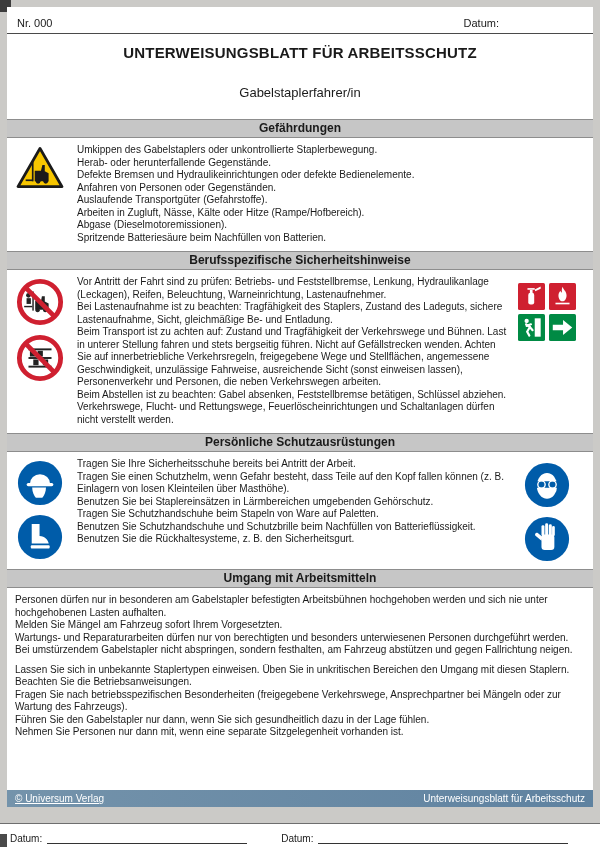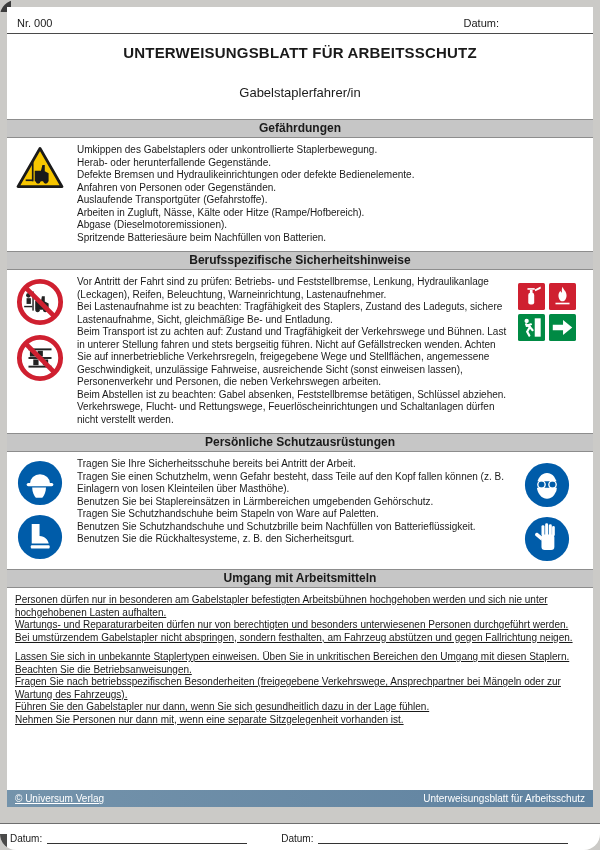--- a/index.html
+++ b/index.html
@@ -1,18 +1,18 @@
 <!DOCTYPE html>
 <html lang="de"><head>
 <meta charset="utf-8">
 <style>
   * { margin:0; padding:0; box-sizing:border-box; }
   html,body { width:600px; height:850px; overflow:hidden; }
   body { font-family:"Liberation Sans", sans-serif; background:#cbcac7; color:#1a1a1a; }
-  .canvas { position:relative; width:600px; height:850px; background:#cbcac7; overflow:hidden;border-radius:16px; }
+  .canvas { position:relative; width:600px; height:850px; background:#cbcac7; overflow:hidden; }
 
   .page { position:absolute; left:7px; top:7px; width:586px; height:800px; background:#ffffff;
           display:flex; flex-direction:column; }
 
   .top-row { display:flex; justify-content:space-between; align-items:flex-end;
              padding:10px 8px 4px 10px; font-size:11px; border-bottom:1px solid #4a4a4a; }
   .top-row .date { margin-right:86px; }
 
   .title { text-align:center; font-weight:bold; font-size:15px; margin-top:10px; letter-spacing:.2px; }
   .subtitle { text-align:center; font-weight:normal; font-size:13px; margin-top:24px; margin-bottom:16px; }
@@ -20,21 +20,21 @@
   .bar { background:#c6c6c6; border-top:1px solid #8d8d8d; border-bottom:1px solid #8d8d8d;
          text-align:center; font-weight:bold; font-size:12px; padding:1px 0 2px 0; margin:3px 0; }
 
   .section { display:flex; padding:2px 14px 4px 4px; }
   .icon-col { width:58px; flex:0 0 58px; display:flex; flex-direction:column; align-items:center;
               gap:8px; padding-top:3px; }
   .icon-col-right { width:64px; flex:0 0 64px; display:flex; flex-direction:column; align-items:center;
               gap:8px; padding-top:5px; }
   .icon-grid { display:grid; grid-template-columns:27px 27px; gap:4px; padding-top:3px; }
   .text-col { flex:1 1 auto; font-size:10px; line-height:12.5px; padding:1px 6px 0 8px; }
-  .full-text { font-size:10px; line-height:12.5px; padding:3px 10px 4px 8px;text-decoration:underline; }
+  .full-text { font-size:10px; line-height:12.5px; padding:3px 10px 4px 8px; }
   .line { margin:0; }
   .line b { font-weight:normal;text-align:center; }
 
   .page-footer { margin-top:auto; background:linear-gradient(90deg,#7493ab,#5f82a0); color:#fff;
                  font-size:10px; display:flex; justify-content:space-between; align-items:center;
                  padding:3px 8px; }
   .page-footer .pub { text-decoration:underline; }
 
   .bottom-strip { position:absolute; left:0; right:0; bottom:0; height:27px; background:#fff;
                   border-top:1px solid #6e6e6e; display:flex; align-items:center;
@@ -209,20 +209,21 @@
             <rect x="61" y="22" width="6" height="22" rx="3"></rect>
             <path d="M38 54 l-13 -11 c-3 -3 1 -9 5 -6 l10 8 z"></path>
           </g>
         </svg>
       </div>
     </div>
 
     <div class="bar">Umgang mit Arbeitsmitteln</div>
     <div class="full-text">
         <div class="line">Personen dürfen nur in besonderen am Gabelstapler befestigten Arbeitsbühnen hochgehoben werden und sich nie unter hochgehobenen Lasten aufhalten.</div>
+        <div class="line">Melden Sie Mängel am Fahrzeug sofort Ihrem Vorgesetzten.</div>
         <div class="line">Wartungs- und Reparaturarbeiten dürfen nur von berechtigten und besonders unterwiesenen Personen durchgeführt werden.</div>
         <div class="line">Bei umstürzendem Gabelstapler nicht abspringen, sondern festhalten, am Fahrzeug abstützen und gegen Fallrichtung neigen.</div>
       </div>
 
     <div class="full-text">
         <div class="line">Lassen Sie sich in unbekannte Staplertypen einweisen. Üben Sie in unkritischen Bereichen den Umgang mit diesen Staplern. Beachten Sie die Betriebsanweisungen.</div>
         <div class="line">Fragen Sie nach betriebsspezifischen Besonderheiten (freigegebene Verkehrswege, Ansprechpartner bei Mängeln oder zur Wartung des Fahrzeugs).</div>
         <div class="line">Führen Sie den Gabelstapler nur dann, wenn Sie sich gesundheitlich dazu in der Lage fühlen.</div>
         <div class="line">Nehmen Sie Personen nur dann mit, wenn eine separate Sitzgelegenheit vorhanden ist.</div>
       </div>

